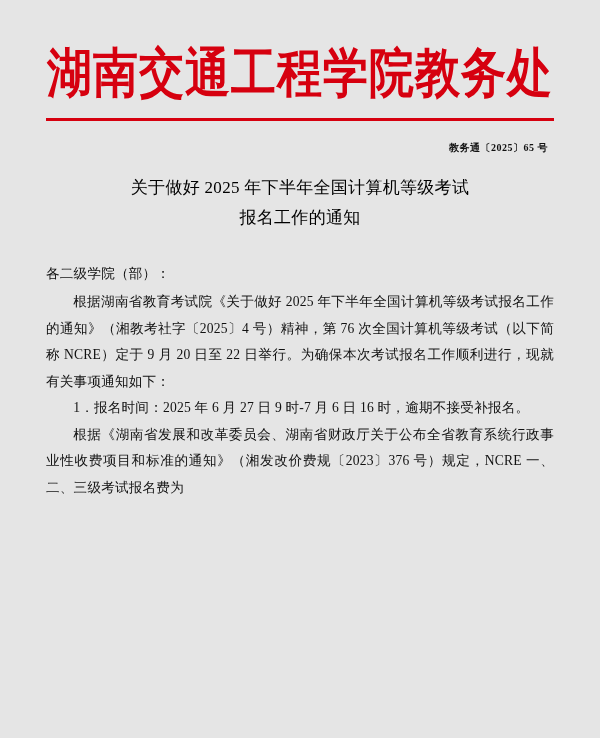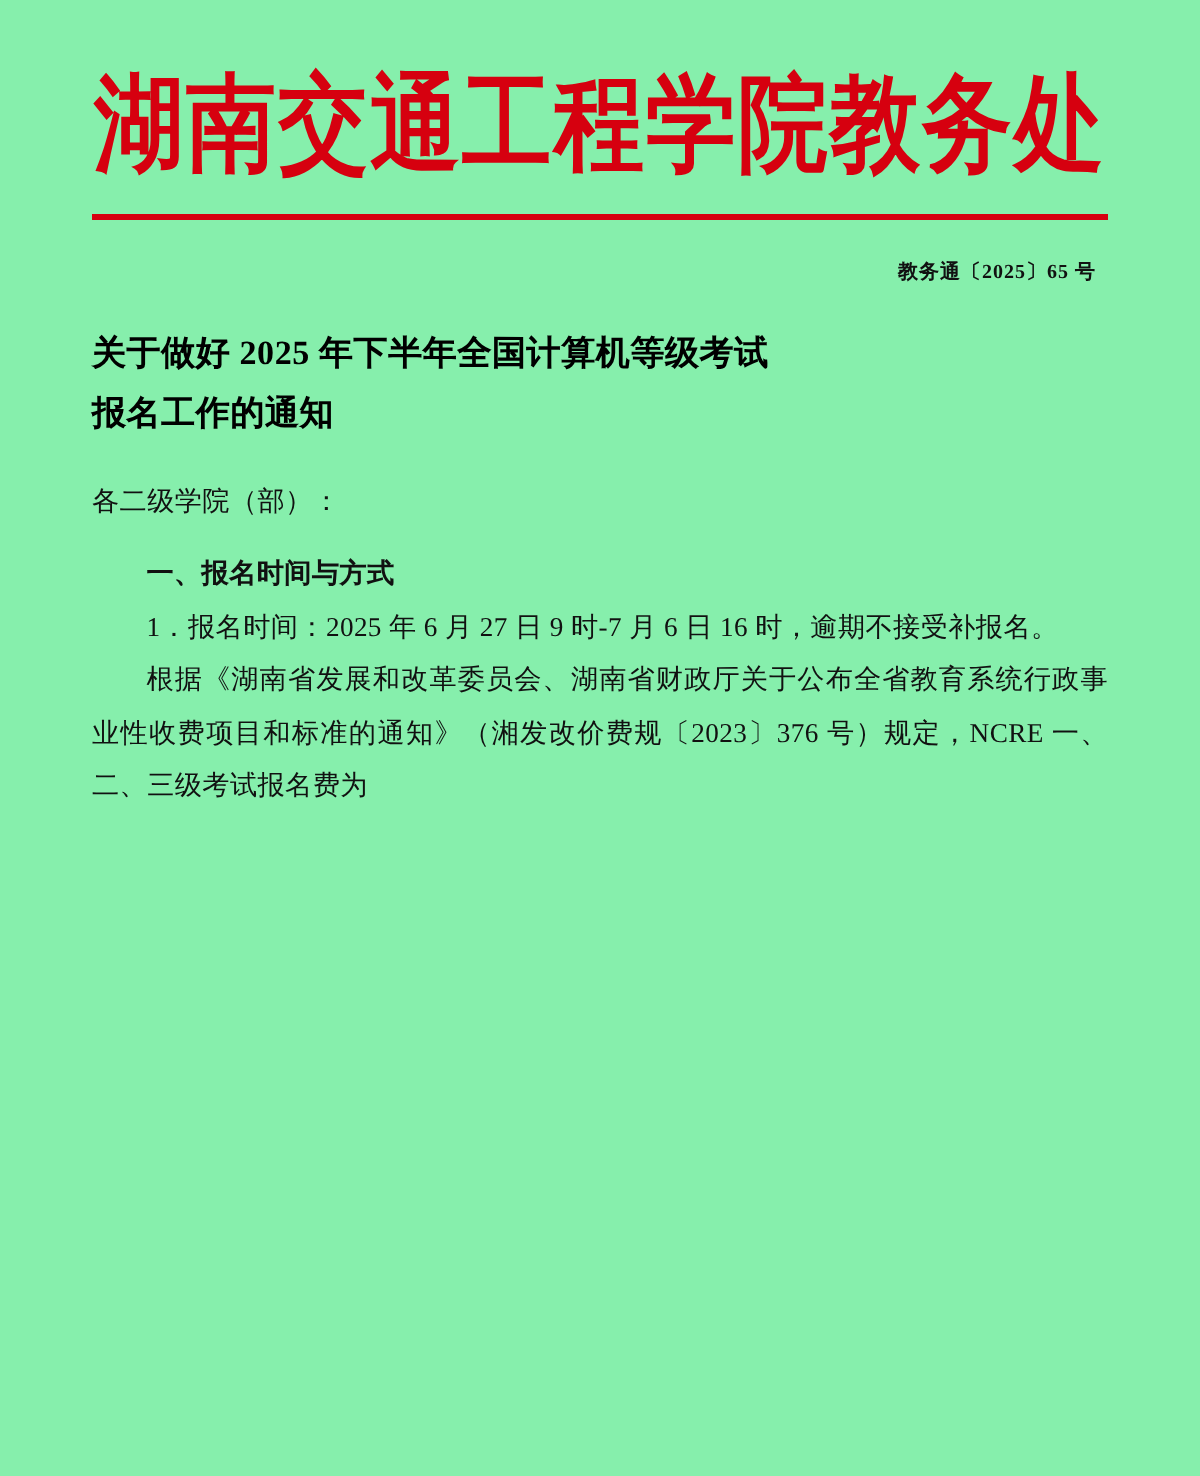--- a/index.html
+++ b/index.html
@@ -12,22 +12,22 @@
     height: 738px;
     font-family: "Liberation Serif", "DejaVu Serif", serif;
     color: #1a1a1a;
     overflow: hidden;
   }
   .page {
     position: relative;
     width: 600px;
     height: 738px;
     box-sizing: border-box;
-    padding: 0 46px;
-    background: #86efac;
+    padding: 11px 46px;
+    background: #e5e5e5;
   }
 
   
   .masthead {
     text-align: center;
     padding-top: 34px;
   }
   .masthead-title {
     font-family: "DejaVu Serif", "Liberation Serif", serif;
     font-weight: 700;
@@ -55,34 +55,34 @@
   .docnum {
     font-size: 10px;
     font-weight: 700;
     color: #111;
     letter-spacing: 0.5px;
   }
 
   
   .doc-title {
     margin-top: 18px;
-    text-align: left;
+    text-align: center;
     font-size: 17px;
-    font-weight: 700;
+    font-weight: 400;
     line-height: 1.75;
     color: #000;
     letter-spacing: 0.3px;
   }
   .doc-title .line {
     display: block;
   }
 
   
   .body {
-    margin-top: 16px;
+    margin-top: 28px;
     font-size: 13.6px;
     line-height: 1.95;
     color: #111;
     text-align: justify;
     letter-spacing: 0.2px;
   }
   .salutation {
     margin: 0 0 2px 0;
   }
   .para {
@@ -109,20 +109,20 @@
     <span class="docnum">教务通〔2025〕65 号</span>
   </div>
 
   <div class="doc-title">
     <span class="line">关于做好 2025 年下半年全国计算机等级考试</span>
     <span class="line">报名工作的通知</span>
   </div>
 
   <div class="body">
     <p class="salutation">各二级学院（部）：</p>
+    <p class="para">根据湖南省教育考试院《关于做好 2025 年下半年全国计算机等级考试报名工作的通知》（湘教考社字〔2025〕4 号）精神，第 76 次全国计算机等级考试（以下简称 NCRE）定于 9 月 20 日至 22 日举行。为确保本次考试报名工作顺利进行，现就有关事项通知如下：</p>
 
-    <p class="heading">一、报名时间与方式</p>
     <p class="para">1．报名时间：2025 年 6 月 27 日 9 时-7 月 6 日 16 时，逾期不接受补报名。</p>
 
     <p class="para">根据《湖南省发展和改革委员会、湖南省财政厅关于公布全省教育系统行政事业性收费项目和标准的通知》（湘发改价费规〔2023〕376 号）规定，NCRE 一、二、三级考试报名费为</p>
   </div>
 
 </div>
 
 </body></html>

